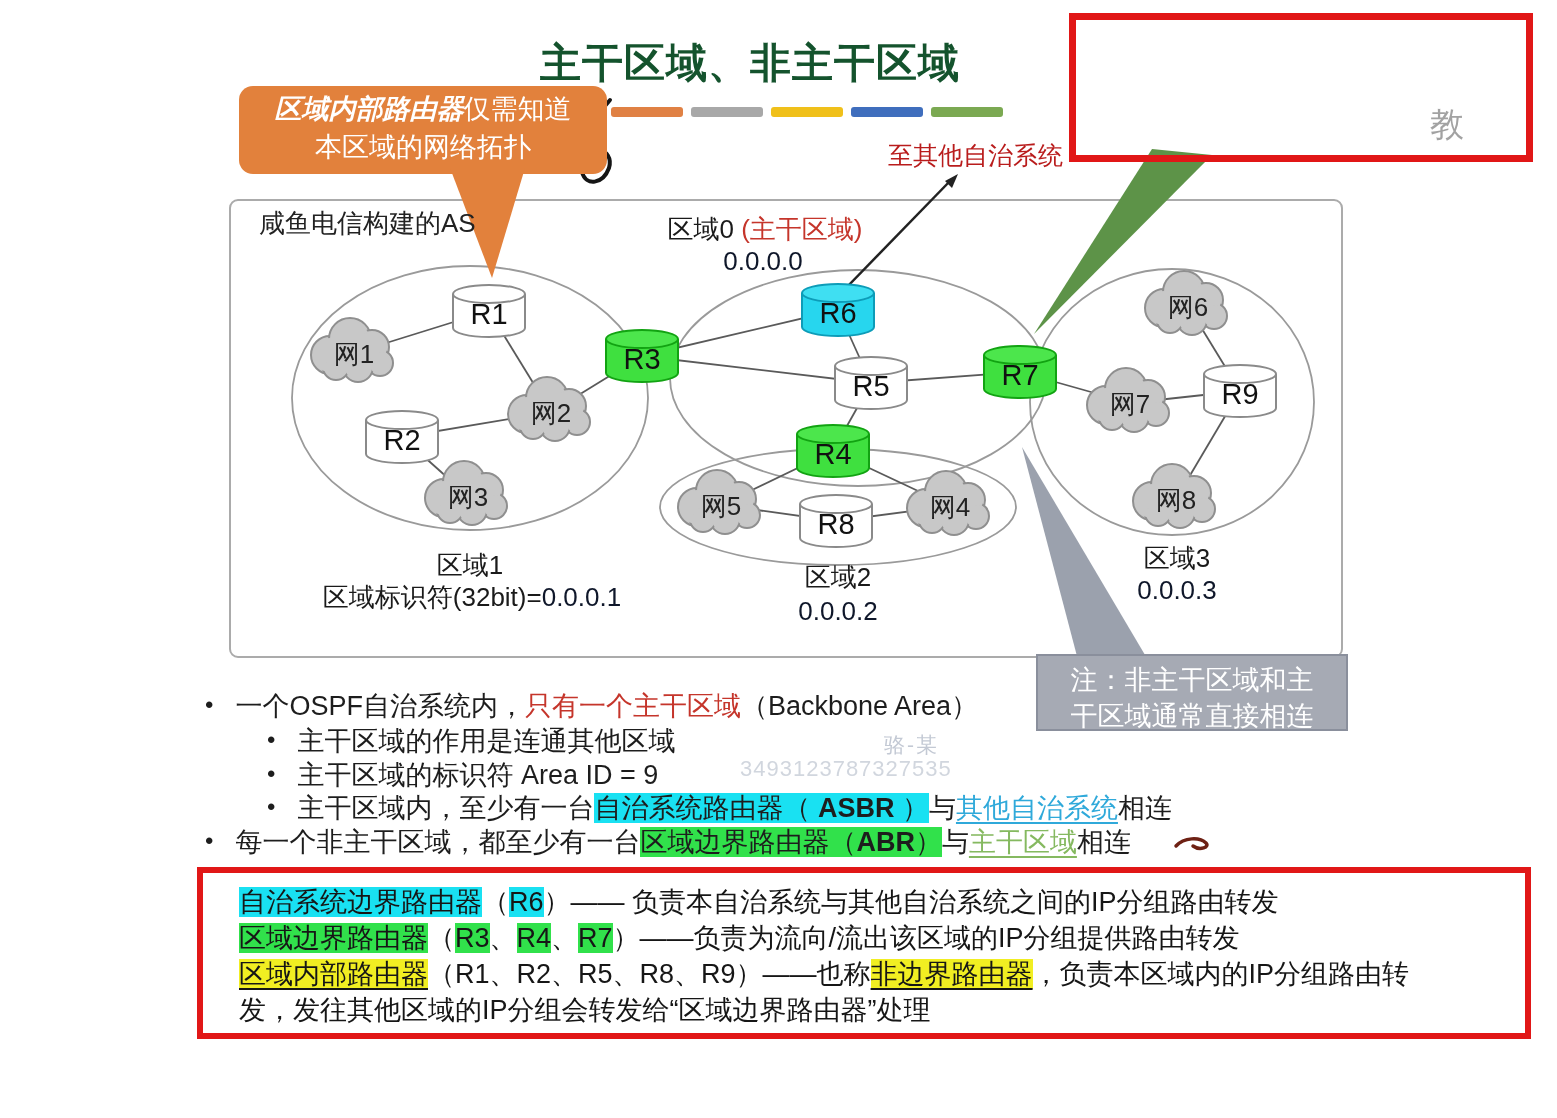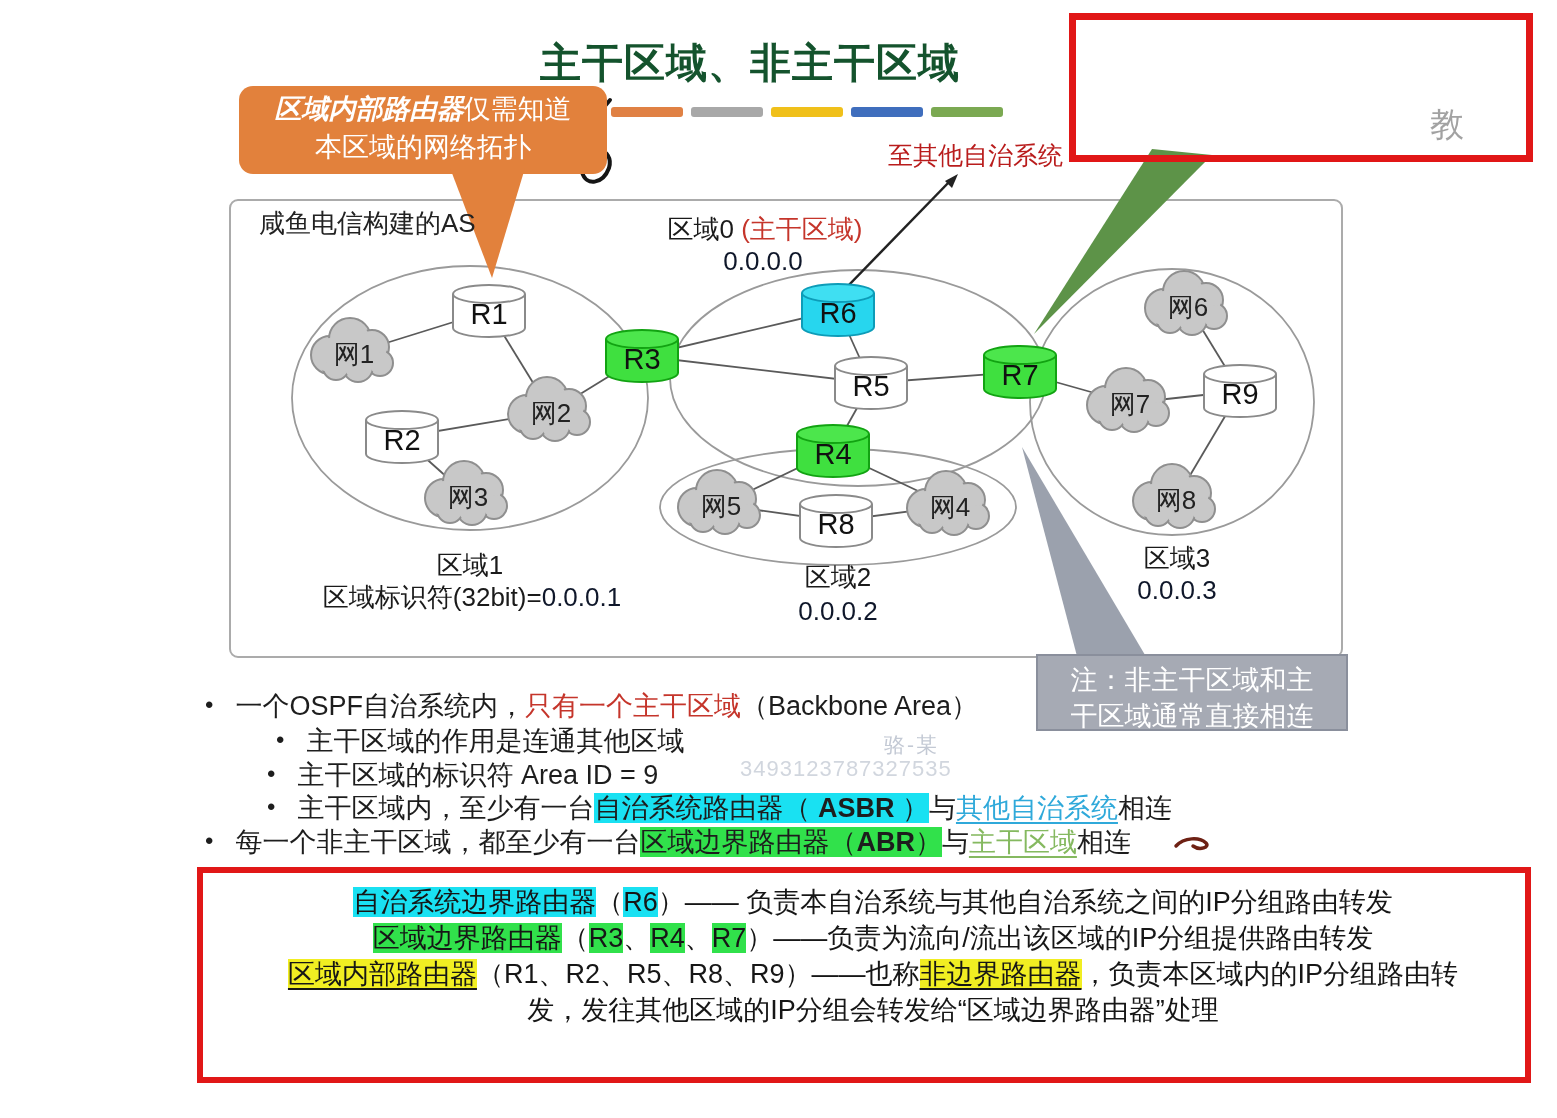--- a/index.html
+++ b/index.html
@@ -42,22 +42,22 @@
   
   .bullet-row{position:absolute;font-size:27px;white-space:nowrap;color:#1d1d1d;}
   .dot::before{content:"•";margin-right:22px;font-size:24px;position:relative;top:-2px;}
   .hl-cyan{background:#19e1f2;}
   .hl-green{background:#31e14b;}
   .hl-yellow{background:#f1ee22;text-decoration:underline;text-underline-offset:5px;}
   .link-cyan{color:#2fa9da;text-decoration:underline;text-underline-offset:5px;}
   .link-green{color:#85b960;text-decoration:underline;text-underline-offset:5px;}
 
   
-  .bottom-box{left:197px;top:867px;width:1334px;height:216px;border:6px solid #e11717;box-sizing:border-box;
-      padding:11px 18px 0 36px;font-size:27px;line-height:36px;color:#161616;text-align:center;}
+  .bottom-box{left:197px;top:867px;width:1334px;height:172px;border:6px solid #e11717;box-sizing:border-box;
+      padding:11px 18px 0 36px;font-size:27px;line-height:36px;color:#161616;}
   .bottom-box .row{white-space:nowrap;}
 
   
   .wm-name{left:884px;top:731px;font-size:21px;color:rgba(185,192,204,0.85);letter-spacing:2px;}
   .wm-number{left:740px;top:756px;font-size:22px;color:rgba(198,204,214,0.8);letter-spacing:1px;}
   .wm-bars{left:1190px;top:48px;width:96px;height:48px;opacity:.38;
       background:repeating-linear-gradient(90deg,#fff 0 10px,transparent 10px 22px);}
   .wm-corner{left:1388px;top:40px;font-size:46px;font-weight:bold;color:rgba(255,255,255,0.5);letter-spacing:4px;}
   .wm-stamp{left:1430px;top:102px;font-size:34px;color:rgba(85,85,85,0.55);}
 
@@ -260,21 +260,21 @@
     <span>区域标识符(32bit)=</span><span class="blue-id">0.0.0.1</span>
   </div>
 
   <div class="abs area-label" style="left:688px;top:560px;width:300px;">区域2</div>
   <div class="abs area-label blue-id" style="left:688px;top:596px;width:300px;">0.0.0.2</div>
 
   <div class="abs area-label" style="left:1027px;top:541px;width:300px;">区域3</div>
   <div class="abs area-label blue-id" style="left:1027px;top:575px;width:300px;">0.0.0.3</div>
 
   <div class="bullet-row dot" style="left:205px;top:688px;"><span>一个OSPF自治系统内，</span><span class="red-seg">只有一个主干区域</span><span>（Backbone Area）</span></div>
-  <div class="bullet-row dot" style="left:276px;top:723px;">主干区域的作用是连通其他区域</div>
+  <div class="bullet-row dot" style="left:267px;top:723px;">主干区域的作用是连通其他区域</div>
   <div class="bullet-row dot" style="left:267px;top:757px;">主干区域的标识符 Area ID = 9</div>
   <div class="bullet-row dot" style="left:267px;top:790px;"><span>主干区域内，至少有一台</span><span class="hl-cyan"><span>自治系统路由器（ </span><b>ASBR</b><span> ）</span></span><span>与</span><span class="link-cyan">其他自治系统</span><span>相连</span></div>
   <div class="bullet-row dot" style="left:205px;top:824px;"><span>每一个非主干区域，都至少有一台</span><span class="hl-green"><span>区域边界路由器（</span><b>ABR</b><span>）</span></span><span>与</span><span class="link-green">主干区域</span><span>相连</span></div>
 
   <div class="abs bottom-box">
     <div class="row"><span class="hl-cyan">自治系统边界路由器</span><span>（</span><span class="hl-cyan">R6</span><span>）—— 负责本自治系统与其他自治系统之间的IP分组路由转发</span></div>
     <div class="row"><span class="hl-green">区域边界路由器</span><span>（</span><span class="hl-green">R3</span><span>、</span><span class="hl-green">R4</span><span>、</span><span class="hl-green">R7</span><span>）——负责为流向/流出该区域的IP分组提供路由转发</span></div>
     <div class="row"><span class="hl-yellow">区域内部路由器</span><span>（R1、R2、R5、R8、R9）——也称</span><span class="hl-yellow">非边界路由器</span><span>，负责本区域内的IP分组路由转</span></div>
     <div class="row">发，发往其他区域的IP分组会转发给“区域边界路由器”处理</div>
   </div>

